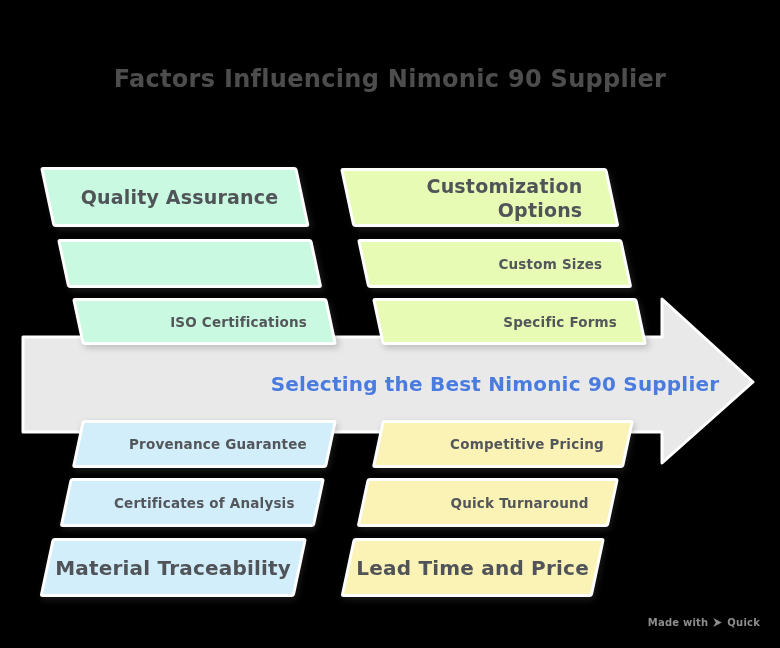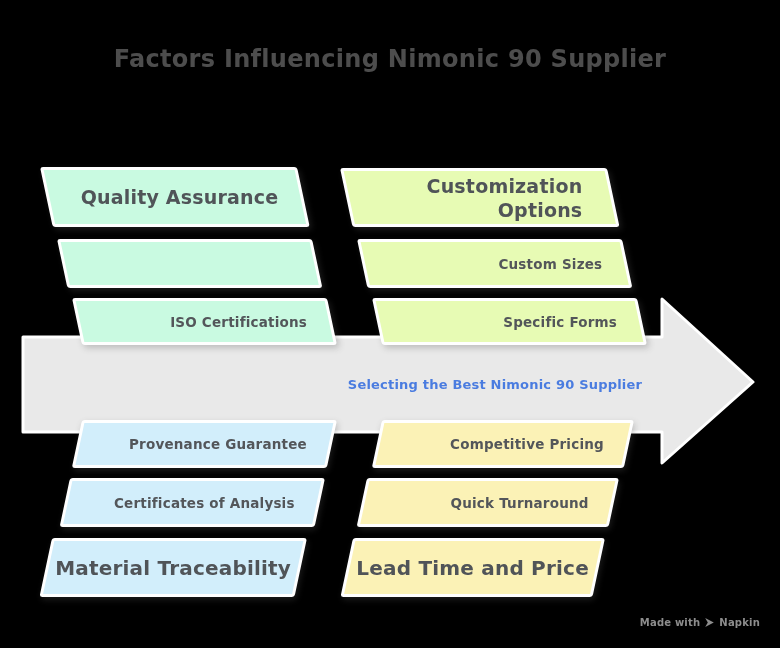--- a/index.html
+++ b/index.html
@@ -2,29 +2,29 @@
 <html><head>
 <meta charset="utf-8">
 <style>
   html,body{margin:0;padding:0;background:#000;}
   #stage{
     position:relative;width:780px;height:648px;background:#000000;overflow:hidden;
     font-family:"DejaVu Sans","Liberation Sans",sans-serif;
   }
   
   .title{
-    position:absolute;left:0;top:44px;width:780px;text-align:center;
+    position:absolute;left:0;top:64px;width:780px;text-align:center;
     color:#4d4d4d;font-size:24px;font-weight:bold;line-height:31px;letter-spacing:.3px;
   }
   
   .arrow-svg{position:absolute;left:0;top:0;z-index:1;}
   .arrow-label{
     position:absolute;left:250px;top:339px;width:490px;height:90px;z-index:3;
     display:flex;align-items:center;justify-content:center;
-    color:#4a7ce0;font-size:13px;font-weight:bold;letter-spacing:.2px;white-space:nowrap;
+    color:#4a7ce0;font-size:20px;font-weight:bold;letter-spacing:.2px;white-space:nowrap;
   }
   
   .box{
     position:absolute;z-index:2;box-sizing:border-box;
     border:3px solid #ffffff;border-radius:3px;
     display:flex;align-items:center;
     transform-origin:0 0;
     box-shadow:2px 3px 6px rgba(90,90,90,.30);
   }
   .lean-back{transform:skewX(12deg);}   
@@ -103,16 +103,16 @@
   </div>
   <div class="box yellow lean-fwd hdr-b" style="left:353px;top:538px;width:252px;height:59px;">
     <div class="label">Lead Time and Price</div>
   </div>
 
   <div class="footer">
     <span>Made with</span>
     <svg width="11" height="11" viewBox="0 0 11 11">
       <path d="M1.2,1 L9.8,5.5 L1.2,10 L3.8,5.5 Z" fill="#8d8d8d"></path>
     </svg>
-    <span>Napkin</span>
+    <span>Quick</span>
   </div>
 
 </div>
 
 </body></html>

